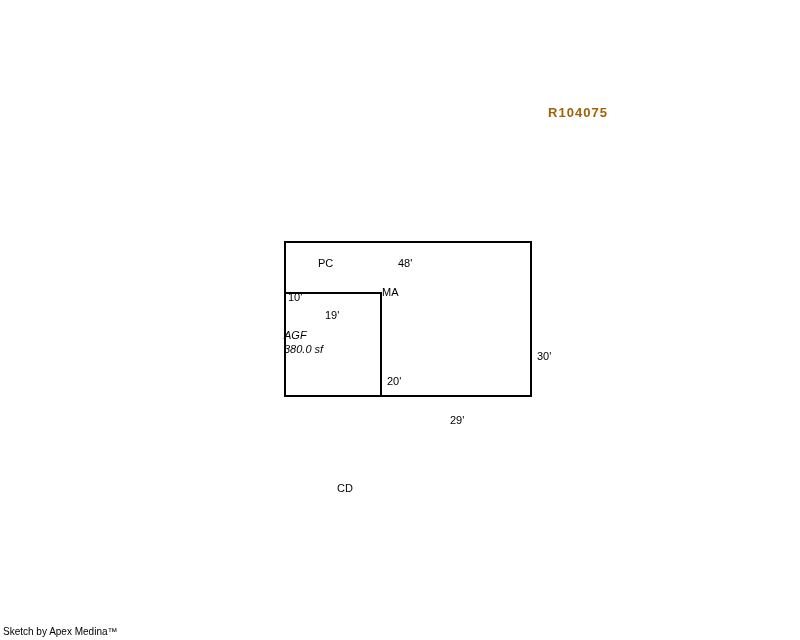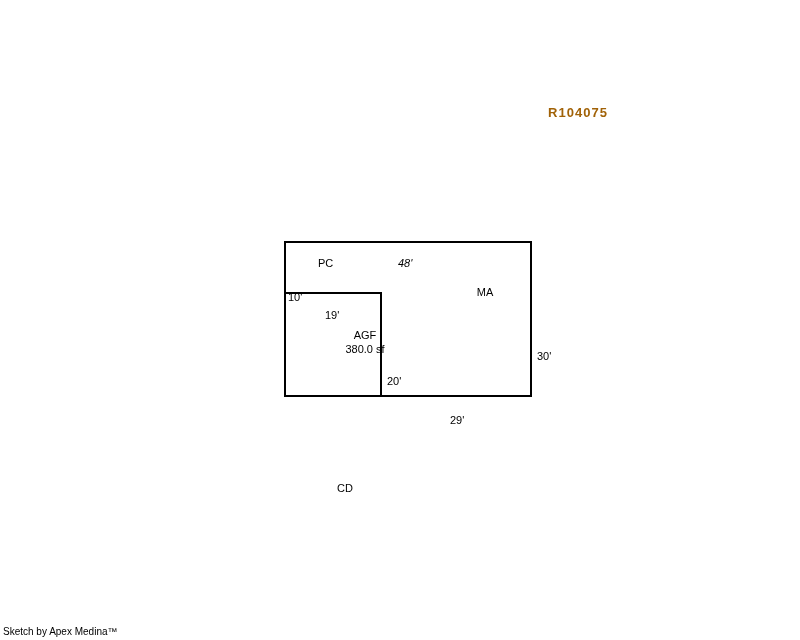--- a/index.html
+++ b/index.html
@@ -49,38 +49,37 @@
 
   
   .lbl {
     font-size: 11px;
     line-height: 13px;
     color: #000000;
     white-space: nowrap;
     margin-top: 36px;
   }
   .lbl-pc        { left: 318px; top: 221px; }
-  .lbl-dim-top   { left: 398px; top: 221px; font-style: italic; }
+  .lbl-dim-top   { left: 398px; top: 221px; }
   .lbl-dim-left  { left: 288px; top: 255px; }
   .lbl-dim-inner-top { left: 325px; top: 273px; }
   .lbl-dim-right { left: 537px; top: 314px; }
   .lbl-dim-inner-right { left: 387px; top: 339px; }
   .lbl-dim-bottom { left: 450px; top: 378px; }
   .lbl-cd        { left: 337px; top: 446px; }
 
   .area-block {
     font-size: 11px;
     line-height: 15px;
     color: #000000;
-    text-align: center;
+    text-align: left;
     white-space: nowrap;
-    margin-left: 28px;
   }
   .ma-block  { left: 382px; top: 285px; width: 150px; }
-  .agf-block { left: 284px; top: 328px; width: 106px; line-height: 14px; }
+  .agf-block { left: 284px; top: 328px; width: 106px; line-height: 14px; font-style: italic; }
 
   
   .footer-credit {
     left: 3px;
     top: 626px;
     font-size: 10px;
     line-height: 11px;
     color: #000000;
     white-space: nowrap;
   }

